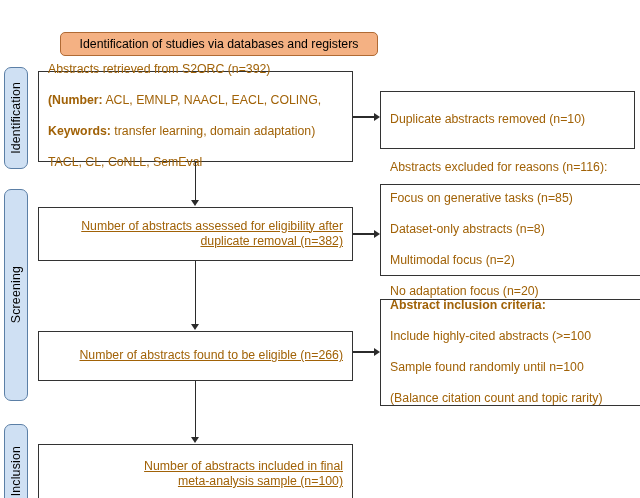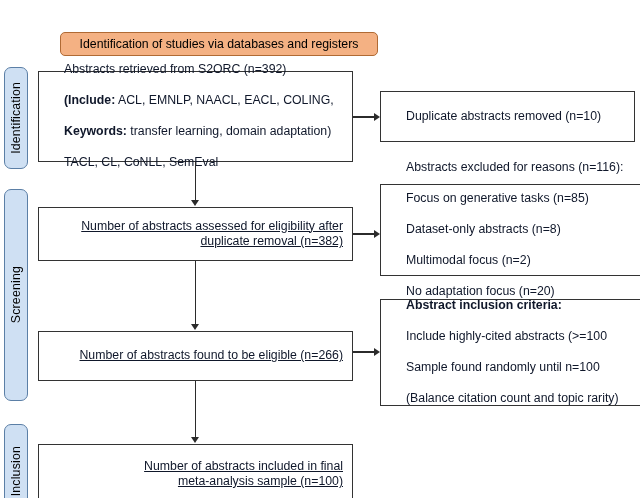--- a/index.html
+++ b/index.html
@@ -19,22 +19,21 @@
     overflow: hidden;
     margin-top: 29px;
   }
   .box {
     position: absolute;
     box-sizing: border-box;
     background: #ffffff;
     border: 1.5px solid #333333;
     font-size: 12.3px;
     line-height: 15.5px;
-    color: #0f172a;
-    padding-left: 16px;
+    color: #a16207;
   }
   .box .inner {
     padding: 0 9px;
     white-space: pre-line;
   }
   .box.vcenter {
     display: flex;
     align-items: center;
   }
   .box.center-text .inner {
@@ -113,27 +112,27 @@
   <div class="stage" style="left:4px; top:160px; width:24px; height:212px;">
     <span>Screening</span>
   </div>
   <div class="stage" style="left:4px; top:395px; width:24px; height:95px;">
     <span>Inclusion</span>
   </div>
 
   <div class="box vcenter" style="left:38px; top:42px; width:315px; height:91px;">
     <div class="inner">
       <div>Abstracts retrieved from S2ORC (n=392)</div>
-      <div><span class="bold-line">(Include:</span><span> ACL, EMNLP, NAACL, EACL, COLING,</span></div>
+      <div><span class="bold-line">(Number:</span><span> ACL, EMNLP, NAACL, EACL, COLING,</span></div>
       <div><span class="bold-line">Keywords:</span><span> transfer learning, domain adaptation)</span></div>
       <div>TACL, CL, CoNLL, SemEval</div>
     </div>
   </div>
 
-  <div class="box vcenter" style="left:380px; top:62px; width:255px; height:51px;">
+  <div class="box vcenter" style="left:380px; top:62px; width:255px; height:58px;">
     <div class="inner">Duplicate abstracts removed (n=10)</div>
   </div>
 
   <div class="box vcenter center-text" style="left:38px; top:178px; width:315px; height:54px;">
     <div class="inner">Number of abstracts assessed for eligibility after
 duplicate removal (n=382)</div>
   </div>
 
   <div class="box vcenter" style="left:380px; top:155px; width:285px; height:92px;">
     <div class="inner">

